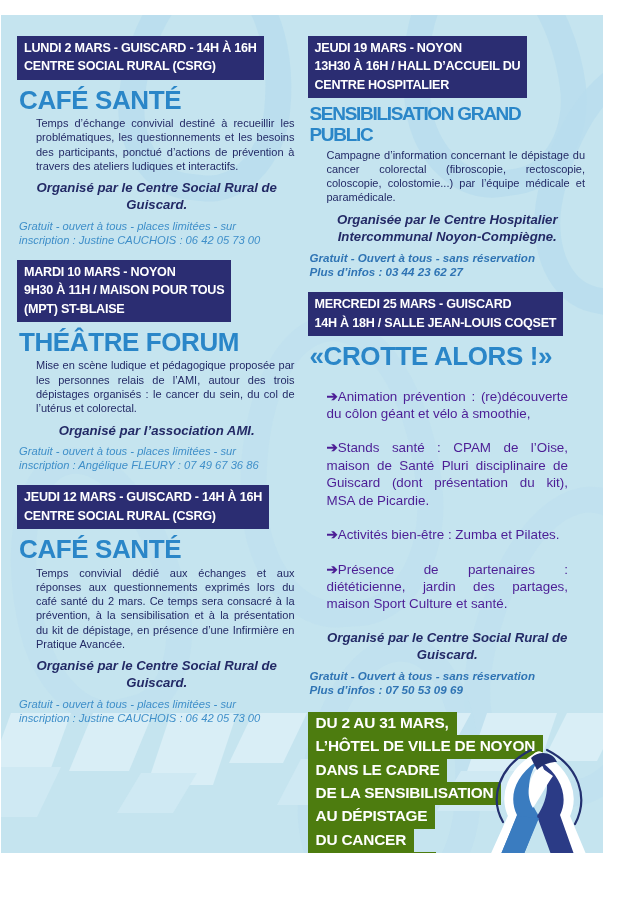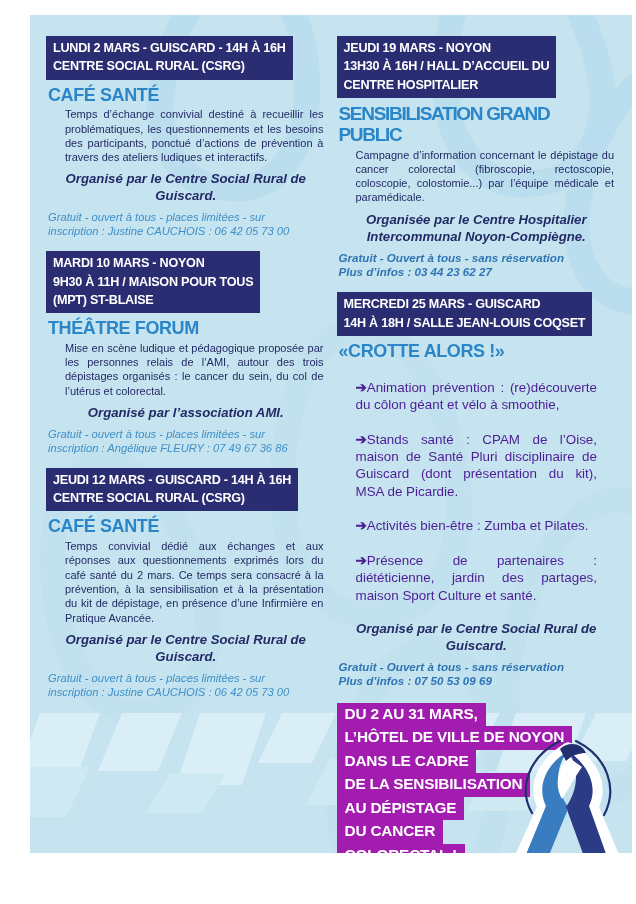--- a/index.html
+++ b/index.html
@@ -19,21 +19,21 @@
     position: relative;
     width: 636px;
     height: 904px;
     background: #ffffff;
     overflow: hidden;
   }
 
   
   .panel {
     position: absolute;
-    left: 30px;
+    left: 1px;
     top: 15px;
     width: 602px;
     height: 838px;
     background: #c5e4ef;
     overflow: hidden;
   }
 
   
   .wm-layer {
     position: absolute;
@@ -80,21 +80,21 @@
     font-size: 12.6px;
     letter-spacing: -0.25px;
     line-height: 1.45;
     padding: 3px 7px 4px 7px;
   }
   .hdr .hline { display: block; white-space: nowrap; }
 
   .title {
     color: #2a86c8;
     font-weight: bold;
-    font-size: 18px;
+    font-size: 26px;
     letter-spacing: -0.4px;
     margin: 6px 0 2px 2px;
     line-height: 1.1;
   }
   .title.tight { letter-spacing: -1.3px; font-size: 19px; }
 
   .body {
     color: #232a66;
     font-size: 11px;
     line-height: 1.3;
@@ -131,21 +131,21 @@
     line-height: 1.3;
     text-align: justify;
     margin: 17px;
   }
   .arrow-item .arw { font-weight: bold; }
 
   
   .banner { position: relative; margin-top: 14px; }
   .banner .bline {
     display: table;
-    background: #a21caf;
+    background: #4d7c0f;
     color: #ffffff;
     font-weight: bold;
     font-size: 15.4px;
     letter-spacing: -0.2px;
     line-height: 1.33;
     padding: 1px 8px 2px 8px;
     white-space: nowrap;
   }
   .ribbon-art {
     position: absolute;

